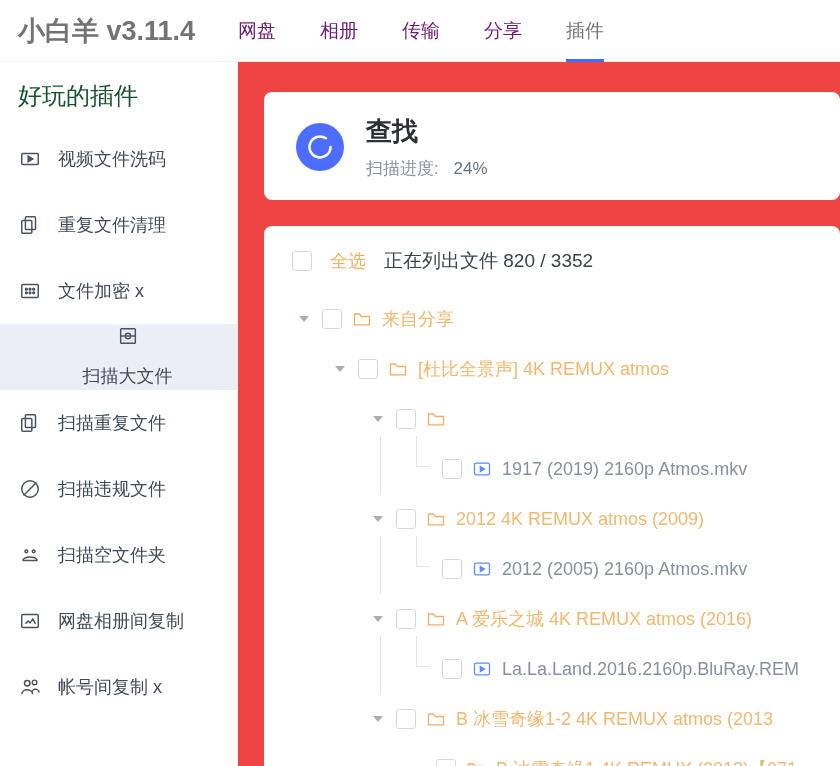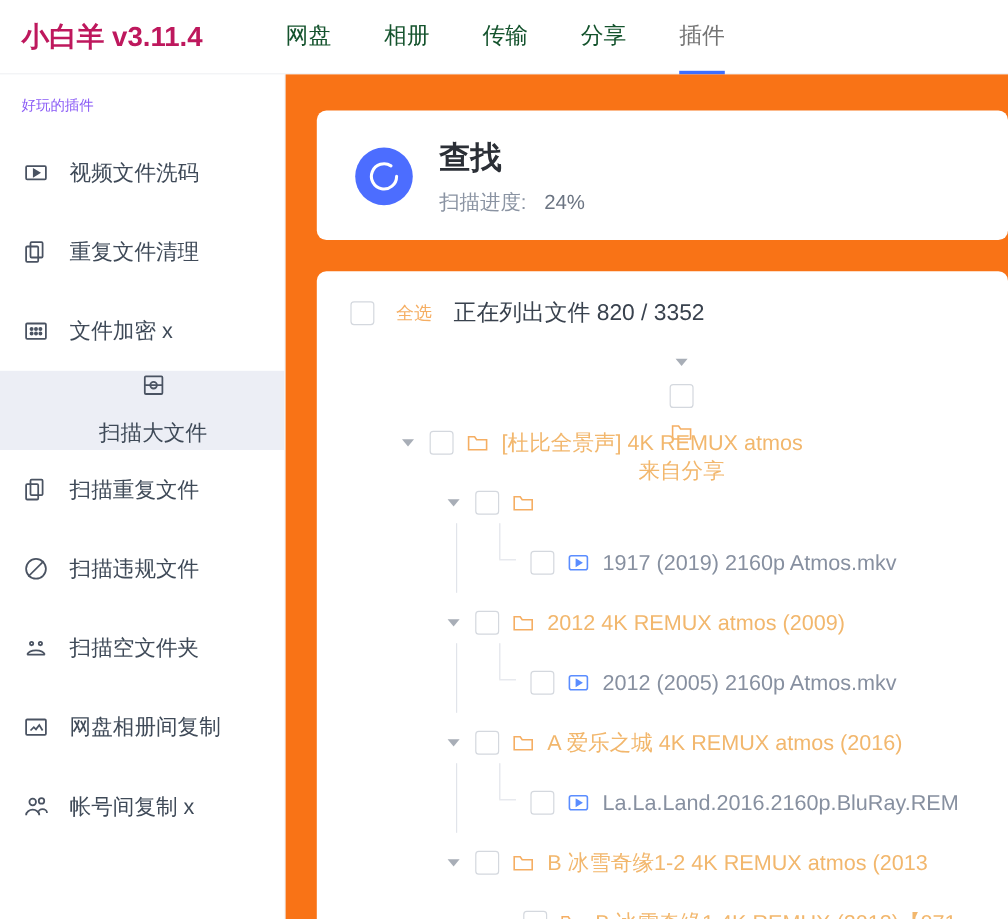--- a/index.html
+++ b/index.html
@@ -13,52 +13,52 @@
   }
   
   .topbar {
     height: 62px;
     display: flex;
     align-items: center;
     border-bottom: 1px solid #f1f2f4;
     padding-left: 18px;
   }
   .app-title {
-    font-size: 23px;
+    font-size: 27px;
     font-weight: 600;
-    color: #be185d;
+    color: #737373;
     width: 220px;
   }
   .top-tabs {
     display: flex;
     gap: 44px;
     font-size: 19px;
   }
   .top-tab {
     height: 62px;
     line-height: 62px;
-    color: #14532d;
+    color: #701a75;
     cursor: pointer;
     border-bottom: 3px solid transparent;
     box-sizing: border-box;
   }
   .top-tab.active {
     color: #737373;
     border-bottom: 3px solid #3d6eff;
   }
   
   .content { display: flex; height: calc(100% - 62px); }
   .sidebar {
     width: 238px;
     border-right: 1px solid #f1f2f4;
     padding-top: 18px;
   }
   .sidebar-title {
-    font-size: 12px;
-    color: #8b5cf6;
+    font-size: 24px;
+    color: #14532d;
     padding: 0 0 14px 18px;
   }
   .sidebar-item {
     display: flex;
     align-items: center;
     gap: 16px;
     height: 66px;
     padding: 0 0 0 18px;
     font-size: 18px;
     color: #3f4a58;
@@ -68,21 +68,21 @@
   .sidebar-icon {
     width: 24px;
     height: 24px;
     display: flex;
     align-items: center;
     justify-content: center;
     color: #4a5362;
   }
   .main {
     flex: 1;
-    background: #f97316;
+    background: #ef4444;
     padding: 30px 0 16px 26px;
     overflow: hidden;
   }
   .panel {
     background: #fff;
     border-radius: 8px;
     padding: 22px 24px 20px 32px;
     margin-bottom: 26px;
   }
   .scan-header { display: flex; align-items: center; gap: 22px; }
@@ -107,21 +107,21 @@
     padding-bottom: 20px;
   }
   .checkbox {
     width: 20px; height: 20px;
     border: 1.5px solid #d4d8de;
     border-radius: 3px;
     display: inline-block;
     cursor: pointer;
     flex-shrink: 0;
   }
-  .select-all { font-size: 15px; color: #f5ae63; cursor: pointer; }
+  .select-all { font-size: 18px; color: #f5ae63; cursor: pointer; }
   .counting-text { font-size: 19px; color: #39424e; }
 
   .tree { font-size: 18px; color: #7a8392; }
   .tree-row {
     display: flex; align-items: center; gap: 10px;
     height: 50px;
     white-space: nowrap;
   }
   .caret {
     width: 16px; height: 16px;
@@ -129,21 +129,21 @@
     color: #a8aeb7;
     cursor: pointer;
     flex-shrink: 0;
   }
   .folder-icon { width: 20px; height: 20px; flex-shrink: 0; }
   .folder-icon svg { display: block; }
   .video-icon { width: 20px; height: 20px; flex-shrink: 0; }
   .row-label { color: #8790a0; }
   .orange .folder-icon { color: #f5ae63; }
   .orange .row-label { color: #f2b76d; }
-  .indent-1 { padding-left: 4px; flex-direction: column; }
+  .indent-1 { padding-left: 4px; }
   .indent-2 { padding-left: 40px; }
   .indent-3 { padding-left: 78px; }
   .indent-4 { padding-left: 78px; }
   .indent-5 { padding-left: 118px; }
   .branch {
     position: relative;
     width: 26px; height: 50px;
     display: inline-block;
     flex-shrink: 0;
   }

